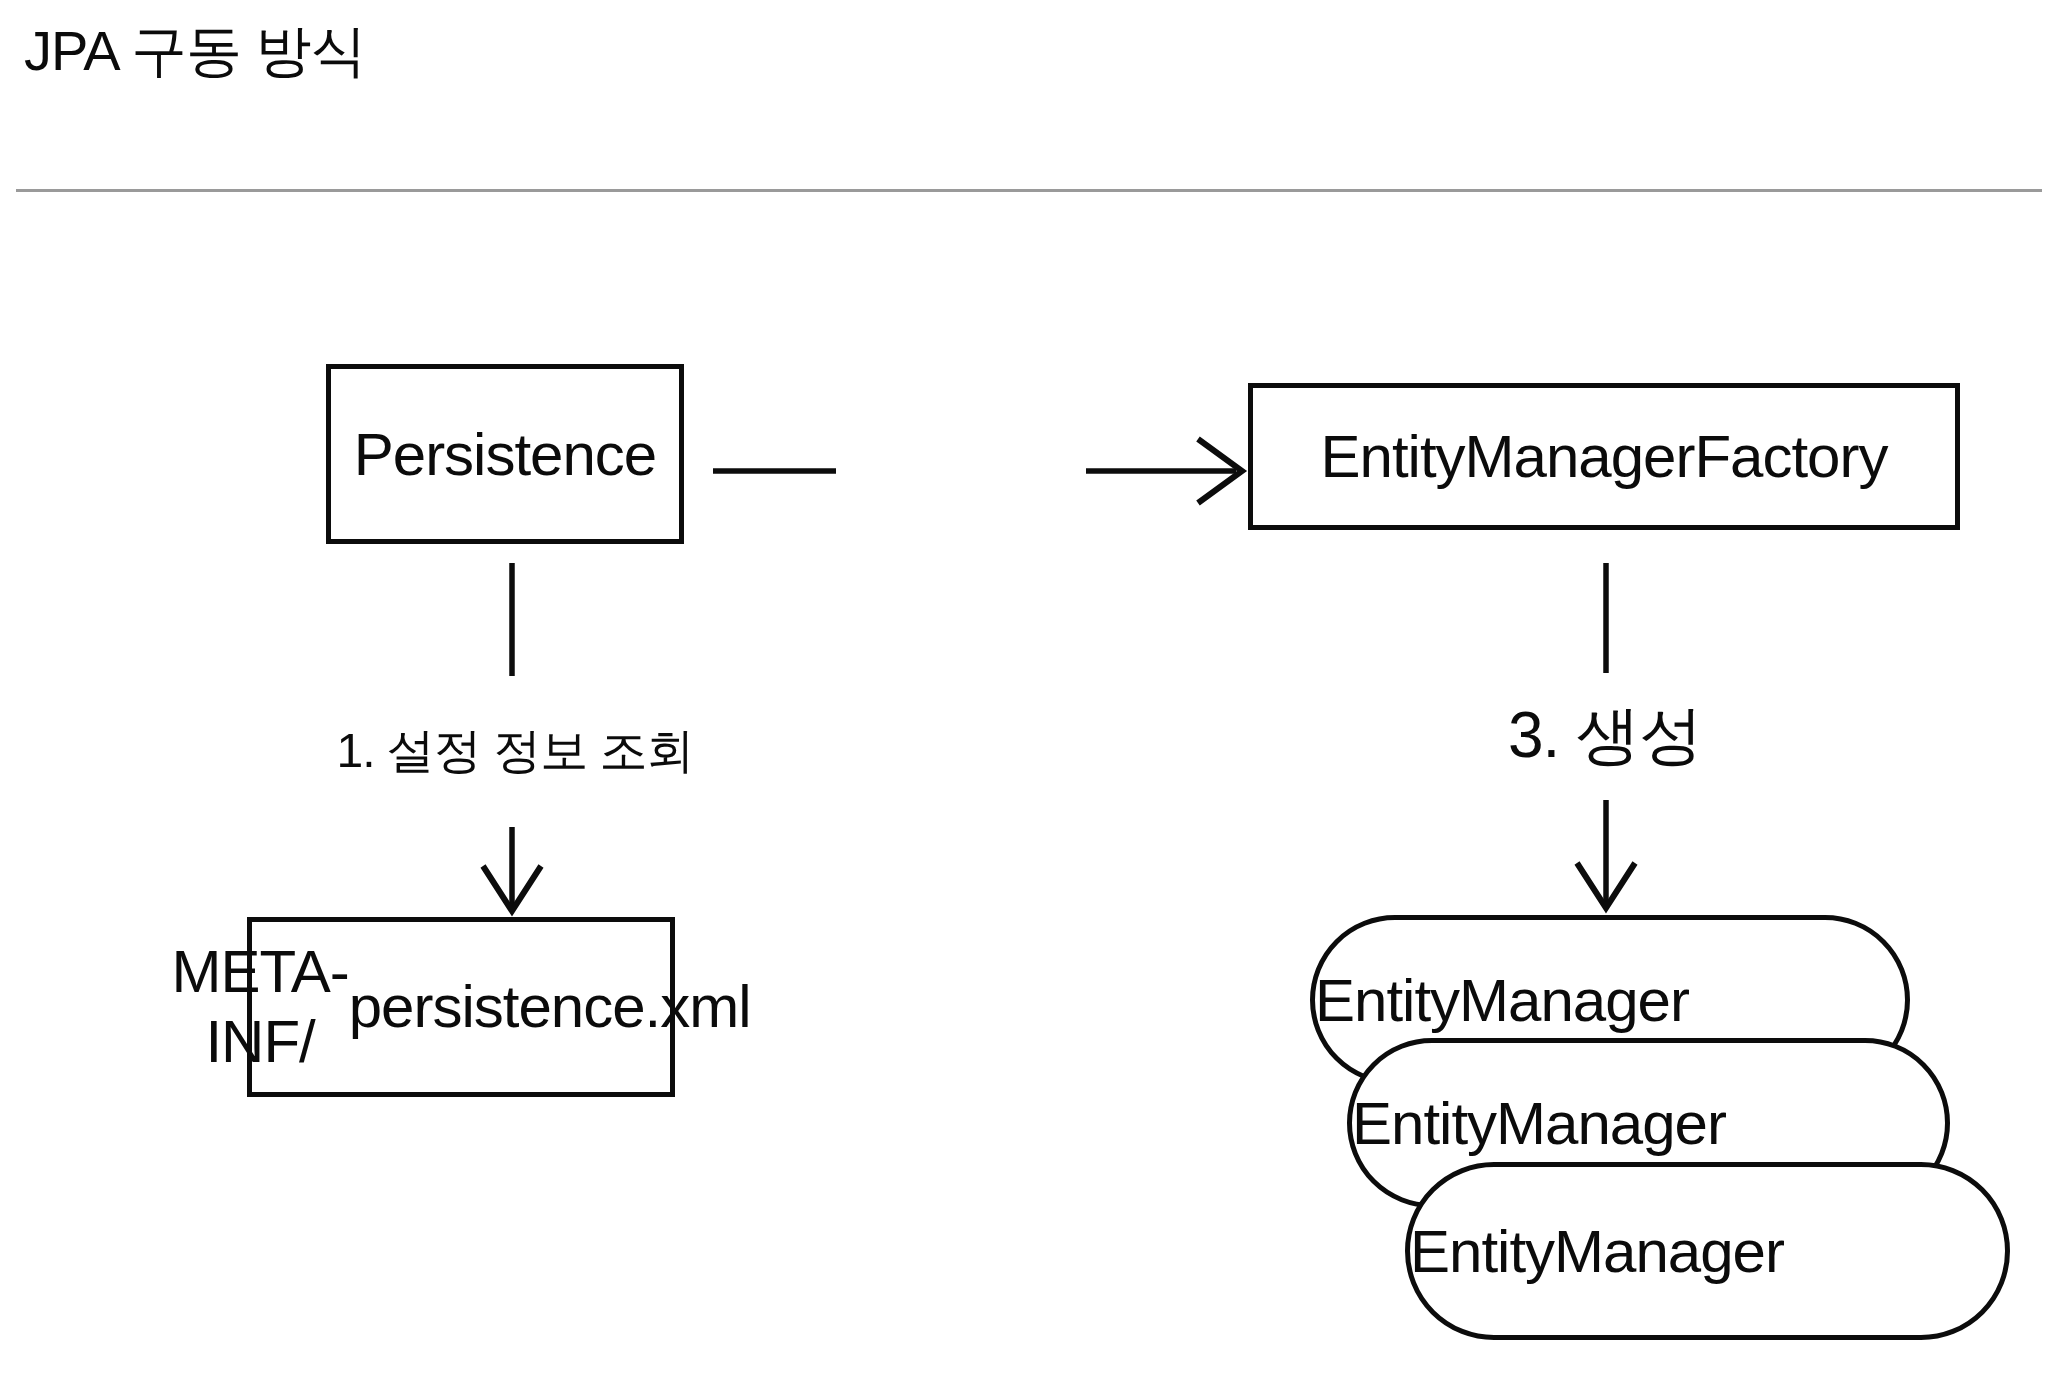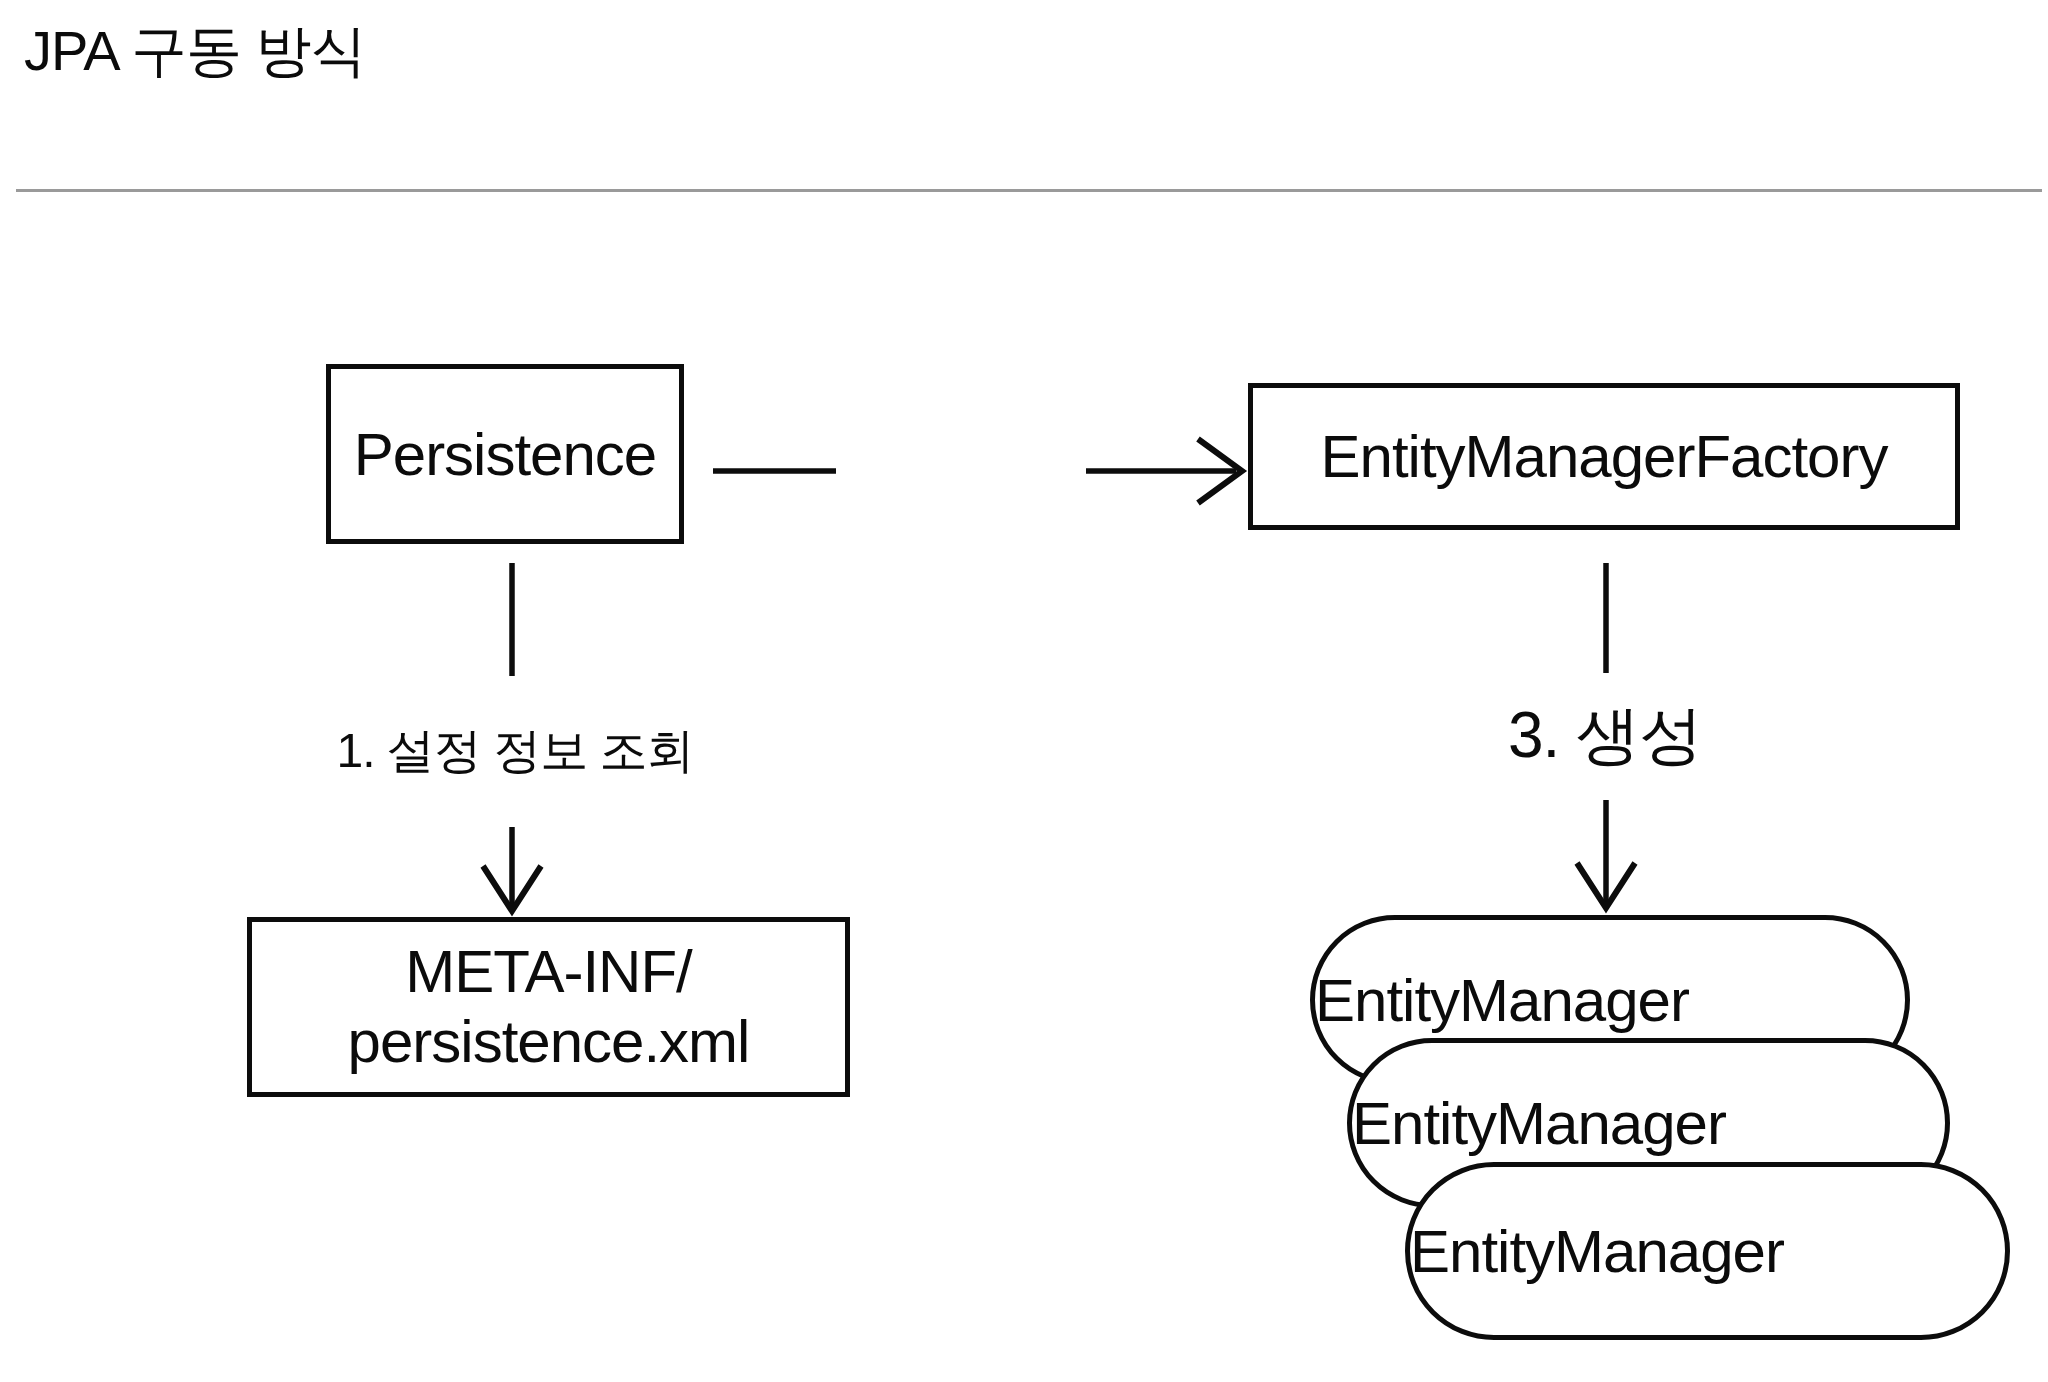--- a/index.html
+++ b/index.html
@@ -48,22 +48,22 @@
     border: 5px solid #0c0c0c;
     display: flex;
     align-items: center;
     justify-content: center;
     font-size: 60px;
     letter-spacing: -1px;
     text-align: center;
   }
   .node-persistence   { left: 310px;  top: 364px;  width: 358px; height: 180px; margin-left: 16px; }
   .node-emf           { left: 1248px; top: 383px;  width: 712px; height: 147px; }
-  .node-metainf       { left: 247px;  top: 917px;  width: 603px; height: 180px;
-                        flex-direction: column; line-height: 1.17; }
+  .node-metainf       { left: 247px;  top: 917px;  width: 428px; height: 180px;
+                        flex-direction: row; line-height: 1.17; }
   .pill {
     position: absolute;
     box-sizing: border-box;
     background: #ffffff;
     border: 5px solid #0c0c0c;
     border-radius: 999px;
     display: flex;
     align-items: center;
     justify-content: flex-start;
     font-size: 60px;

